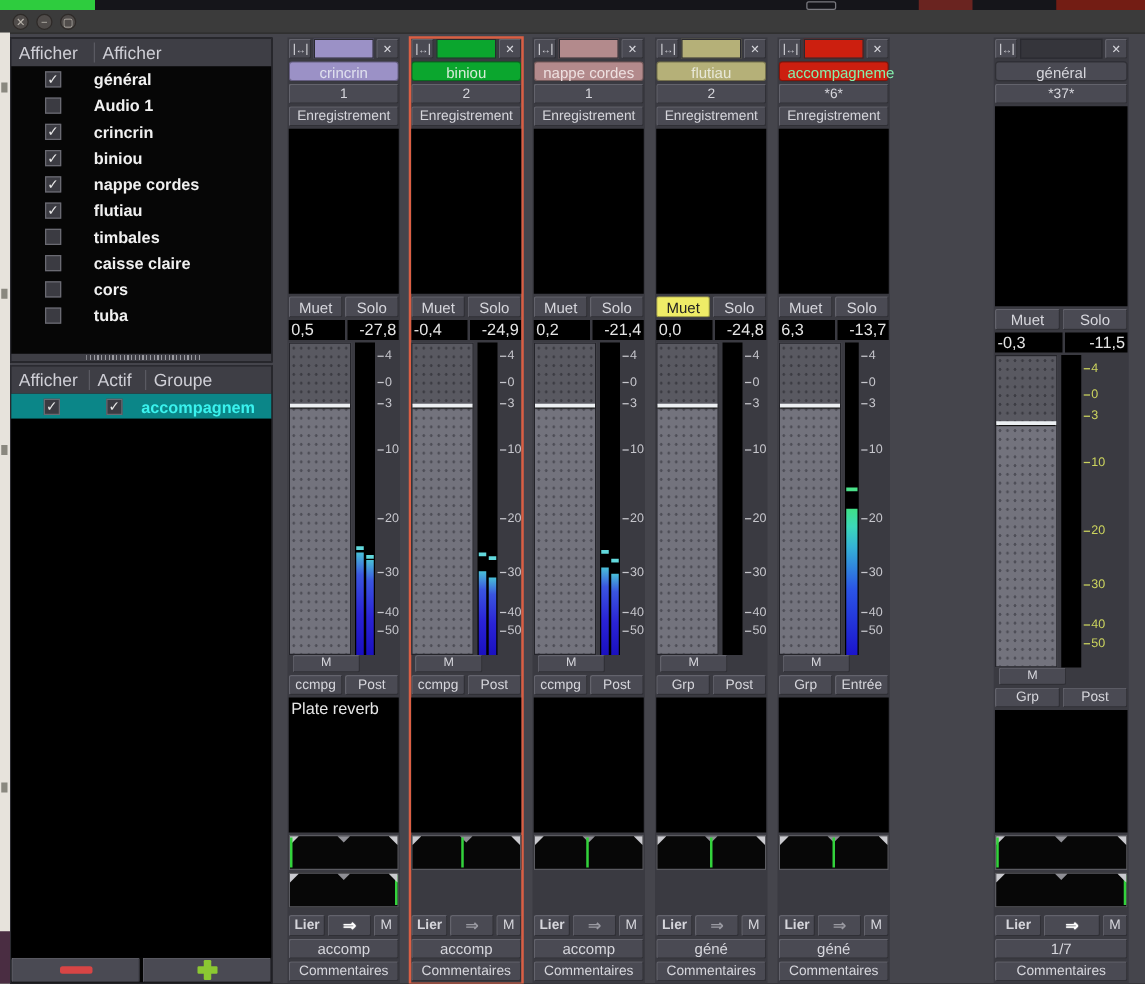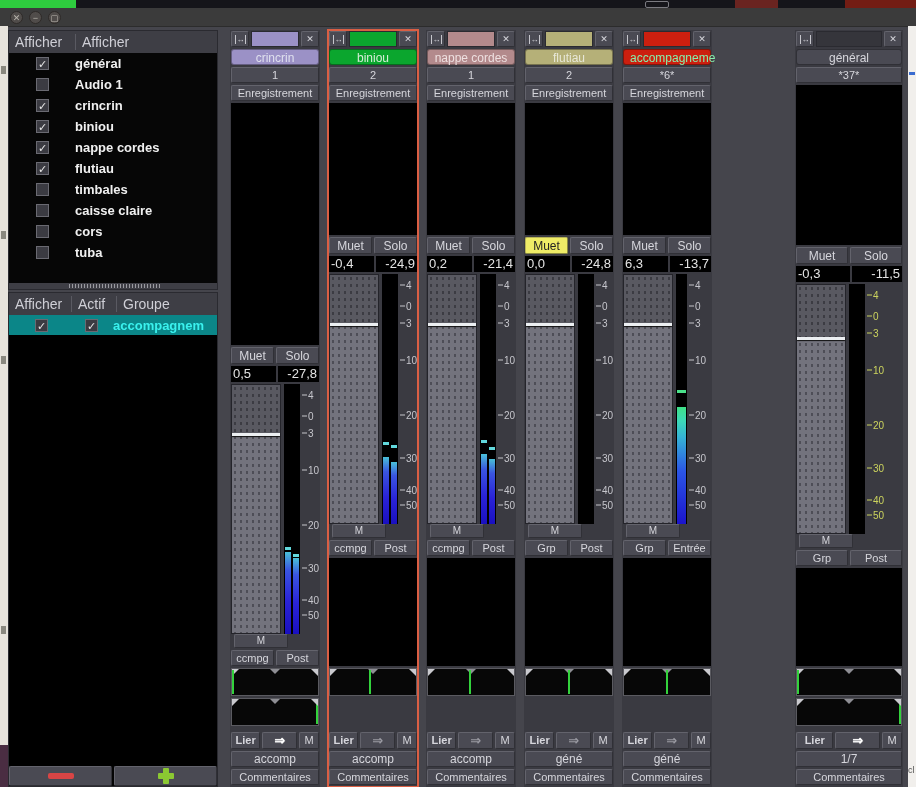--- a/index.html
+++ b/index.html
@@ -148,24 +148,20 @@
     </div>
   </div>
 
   <div class="left-sliver">
     <div class="mark" style="top:40px"></div>
     <div class="mark" style="top:205px"></div>
     <div class="mark" style="top:330px"></div>
     <div class="mark" style="top:600px"></div>
     <div class="purple"></div>
   </div>
-  <div class="right-sliver">
-    <div class="blue"></div>
-    <span class="txt">cl</span>
-  </div>
 
   <div class="tracks-panel">
     <div class="panel-header">
       <span class="h" style="width:60px">Afficher</span>
       <span class="sep"></span>
       <span class="h">Afficher</span>
     </div>
     <div class="track-list" id="track-list">
   <div class="trow">
     <span class="cb">✓</span>
@@ -318,20 +314,23 @@
             </div>
       </div>
     </div>
     <div class="row mrow">
           <button class="sbtn mbtn">M</button>
         </div>
     <div class="row grp-row">
       <button class="sbtn grp-btn">ccmpg</button>
       <button class="sbtn point-btn">Post</button>
     </div>
+    <div class="black-box post-box">
+      <span class="proc">Plate reverb</span>
+    </div>
     <div class="pans">
           <div class="pan">
             <span class="notch"></span>
             <span class="pos" style="left: calc(1% - 1px);"></span>
           </div>
           <div class="pan">
             <span class="notch"></span>
             <span class="pos" style="left: calc(99% - 1px);"></span>
           </div>
         </div>

